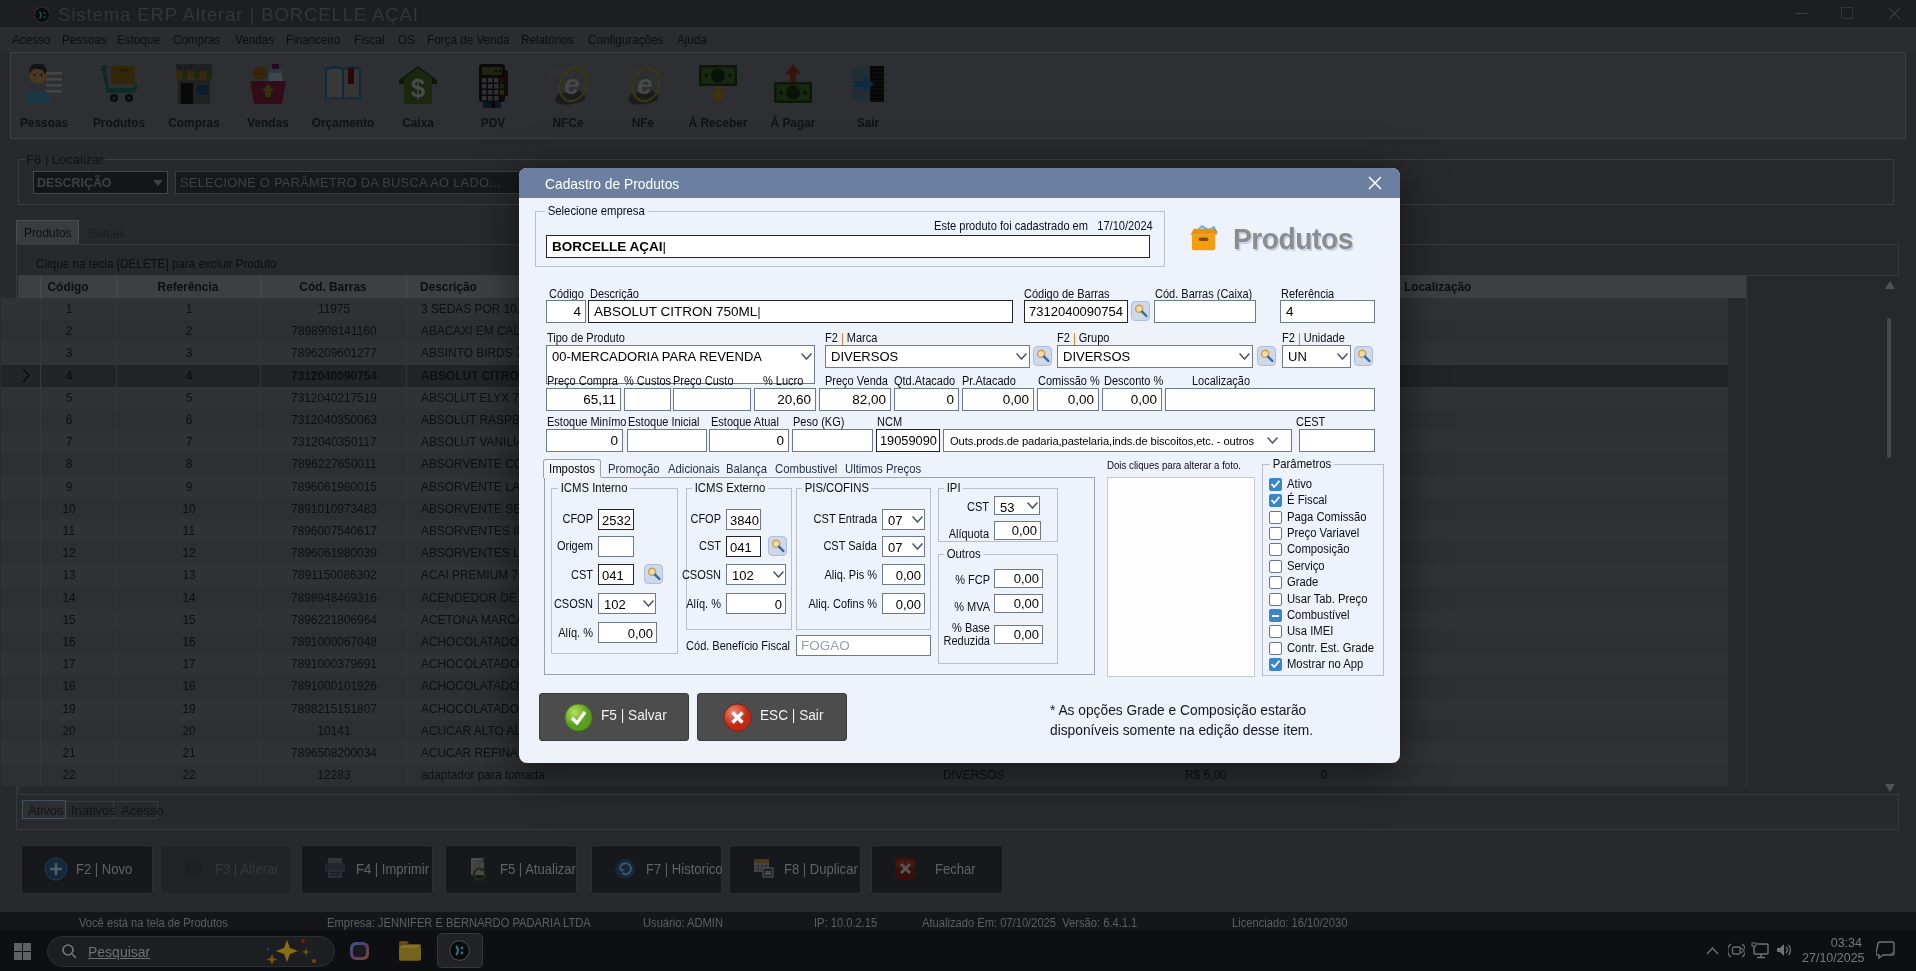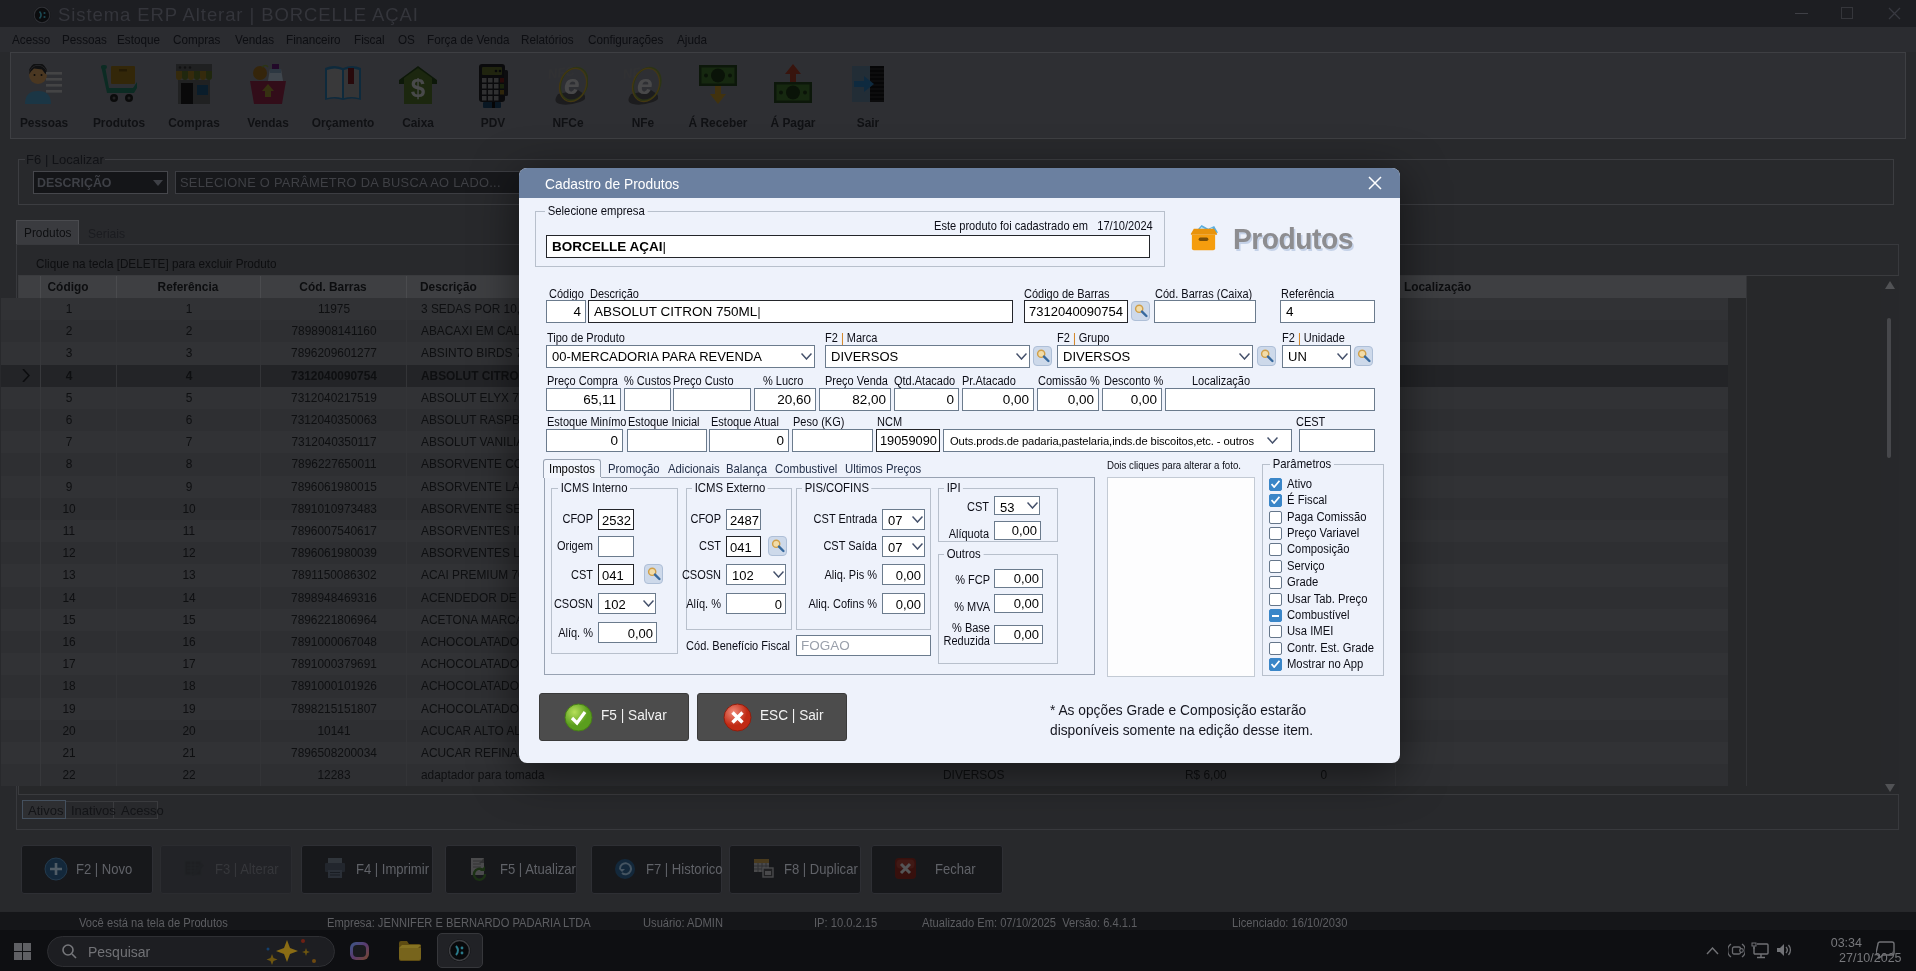--- a/index.html
+++ b/index.html
@@ -464,21 +464,21 @@
     <rect x="0" y="0" width="8" height="8" fill="#5f6064"></rect>
     <rect x="9" y="0" width="8" height="8" fill="#5f6064"></rect>
     <rect x="0" y="9" width="8" height="8" fill="#5f6064"></rect>
     <rect x="9" y="9" width="8" height="8" fill="#5f6064"></rect>
   </svg>
 <div class="abs" style="left:47px;top:936px;width:288px;height:31px;background:#1d1e22;border:1px solid #2e2f33;border-radius:16px;"></div>
 <svg class="abs" style="left:62px;top:944px" width="15" height="15">
     <circle cx="6" cy="6" r="5" stroke="#76777b" stroke-width="1.6" fill="none"></circle>
     <path d="M10 10 L14 14" stroke="#76777b" stroke-width="1.6"></path>
   </svg>
-<div class="abs" style="left:88px;top:944px;font-size:14px;color:#717276;">Pesquisar</div>
+<div class="abs" style="left:88px;top:944px;font-size:14px;color:#717276;text-decoration:underline;">Pesquisar</div>
 <svg class="abs" style="left:262px;top:936px" width="66" height="30">
 <path d="M25 4 L28 12 L36 15 L28 18 L25 26 L22 18 L14 15 L22 12 z" fill="#8a6c14"></path>
 <path d="M10 18 L11.5 22 L15.5 23.5 L11.5 25 L10 29 L8.5 25 L4.5 23.5 L8.5 22 z" fill="#6e5610"></path>
 <path d="M44 12 L45 15 L48 16 L45 17 L44 20 L43 17 L40 16 L43 15 z" fill="#6e5610"></path>
 <circle cx="41" cy="5" r="2" fill="#6e2014"></circle>
     <circle cx="6" cy="13" r="1.5" fill="#14406e"></circle>
     <circle cx="52" cy="25" r="2" fill="#6e4a10"></circle>
   </svg>
 <svg class="abs" style="left:349px;top:939px" width="24" height="24" viewBox="0 0 24 24">
     <defs>
@@ -517,21 +517,21 @@
     <path d="M10 12 v3 M6 15.5 h8" stroke="#717276" stroke-width="1.4"></path>
     <rect x="0" y="0" width="6" height="5" fill="#0e0f12"></rect>
     <rect x="1" y="1" width="4" height="3" stroke="#717276" fill="none" stroke-width="1"></rect>
     <path d="M3 4 v3" stroke="#717276" stroke-width="1"></path>
   </svg>
 <svg class="abs" style="left:1776px;top:942px" width="17" height="16">
     <path d="M1 6 v4 h3 l4 4 v-12 l-4 4 z" fill="#717276"></path>
     <path d="M10 5 a4.5 4.5 0 0 1 0 6 M12.5 3 a7.5 7.5 0 0 1 0 10" stroke="#717276" stroke-width="1.3" fill="none"></path>
   </svg>
 <div class="abs" style="left:1802px;top:936px;width:60px;height:14px;font-size:12.5px;color:#77787c;text-align:right;">03:34</div>
-<div class="abs" style="left:1802px;top:951px;width:60px;height:14px;font-size:12.5px;color:#77787c;margin-left:37px;">27/10/2025</div>
+<div class="abs" style="left:1802px;top:951px;width:60px;height:14px;font-size:12.5px;color:#77787c;">27/10/2025</div>
 <svg class="abs" style="left:1876px;top:941px" width="20" height="19">
     <path d="M2 3 a2 2 0 0 1 2 -2 h12 a2 2 0 0 1 2 2 v9 a2 2 0 0 1 -2 2 h-9 l-4 3 v-3 h-1 a2 2 0 0 1 -2 -2 z" stroke="#717276" stroke-width="1.4" fill="none"></path>
     <path d="M13 13 a4 4 0 0 0 4 -4 a3 3 0 0 1 -4 4" fill="#717276"></path>
   </svg>
 <div class="abs" style="left:519px;top:168px;width:881px;height:595px;background:#eef2fb;border-radius:8px;box-shadow:0 10px 45px rgba(0,0,0,0.55);"></div>
 <div class="abs" style="left:519px;top:168px;width:881px;height:30px;background:#6b80a0;border-radius:8px 8px 0 0;"></div>
 <div class="abs" style="left:545px;top:175px;font-size:15px;color:#fff;transform:scaleX(0.92);transform-origin:0 50%;">Cadastro de Produtos</div>
 <svg class="abs" style="left:1368px;top:176px" width="14" height="14">
     <path d="M1 1 L13 13 M13 1 L1 13" stroke="#fff" stroke-width="1.5"></path>
   </svg>
@@ -559,21 +559,21 @@
 <svg class="abs" style="left:1133px;top:303px" width="15" height="15">
     <circle cx="6.2" cy="5.8" r="3.6" fill="#f2dca8" stroke="#cf9f4a" stroke-width="1.4"></circle>
     <path d="M9 8.6 L13.4 13" stroke="#37699e" stroke-width="2.4" stroke-linecap="round"></path>
   </svg>
 <div class="inp" style="left:1154px;top:300px;width:102px;height:23px;font-size:13.5px;text-align:left;padding:3px 4px 0 4px;"></div>
 <div class="inp" style="left:1280px;top:300px;width:95px;height:23px;font-size:13.5px;text-align:left;padding:3px 5px 0 5px;">4</div>
 <div class="lbl" style="left:547px;top:331px;">Tipo de Produto</div>
 <div class="lbl" style="left:825px;top:331px;">F2 <span style="color:#d07a10">|</span> Marca</div>
 <div class="lbl" style="left:1057px;top:331px;">F2 <span style="color:#d07a10">|</span> Grupo</div>
 <div class="lbl" style="left:1282px;top:331px;">F2 <span style="color:#d07a10">|</span> Unidade</div>
-<div class="sel" style="left:546px;top:345px;width:269px;height:23px;padding:3px 18px 0 5px;">00-MERCADORIA PARA REVENDA</div>
+<div class="sel" style="left:546px;top:345px;width:269px;height:39px;padding:3px 18px 0 5px;">00-MERCADORIA PARA REVENDA</div>
 <svg class="abs" style="left:801px;top:353px" width="11" height="7">
     <path d="M0.5 0.5 L5.5 6 L10.5 0.5" stroke="#44506a" stroke-width="1.5" fill="none"></path>
   </svg>
 <div class="sel" style="left:825px;top:345px;width:205px;height:23px;padding:3px 18px 0 5px;">DIVERSOS</div>
 <svg class="abs" style="left:1016px;top:353px" width="11" height="7">
     <path d="M0.5 0.5 L5.5 6 L10.5 0.5" stroke="#44506a" stroke-width="1.5" fill="none"></path>
   </svg>
 <div class="mag" style="left:1033px;top:346px;"></div>
 <svg class="abs" style="left:1035px;top:348px" width="15" height="15">
     <circle cx="6.2" cy="5.8" r="3.6" fill="#f2dca8" stroke="#cf9f4a" stroke-width="1.4"></circle>
@@ -658,21 +658,21 @@
 <div class="lbl" style="left:473px;top:597px;width:120px;text-align:right;transform-origin:100% 50%;">CSOSN</div>
 <div class="sel" style="left:598px;top:593px;width:58px;height:21px;padding:3px 18px 0 5px;">102</div>
 <svg class="abs" style="left:643px;top:600px" width="11" height="7">
     <path d="M0.5 0.5 L5.5 6 L10.5 0.5" stroke="#44506a" stroke-width="1.5" fill="none"></path>
   </svg>
 <div class="lbl" style="left:473px;top:626px;width:120px;text-align:right;transform-origin:100% 50%;">Alíq. %</div>
 <div class="inp" style="left:598px;top:622px;width:59px;height:21px;font-size:13.0px;text-align:right;padding:3px 3px 0 3px;">0,00</div>
 <div class="gb" style="left:686px;top:488px;width:106px;height:142px;"></div>
 <div class="gleg" style="left:692px;top:481px;">ICMS Externo</div>
 <div class="lbl" style="left:601px;top:512px;width:120px;text-align:right;transform-origin:100% 50%;">CFOP</div>
-<div class="inp" style="left:726px;top:509px;width:35px;height:21px;font-size:13.0px;text-align:right;padding:3px 3px 0 3px;">2487</div>
+<div class="inp" style="left:726px;top:509px;width:35px;height:21px;font-size:13.0px;text-align:right;padding:3px 3px 0 3px;">3840</div>
 <div class="lbl" style="left:601px;top:539px;width:120px;text-align:right;transform-origin:100% 50%;">CST</div>
 <div class="inp inpd" style="left:726px;top:536px;width:35px;height:21px;font-size:13.0px;text-align:left;padding:3px 3px 0 3px;">041</div>
 <div class="mag" style="left:768px;top:536px;"></div>
 <svg class="abs" style="left:770px;top:538px" width="15" height="15">
     <circle cx="6.2" cy="5.8" r="3.6" fill="#f2dca8" stroke="#cf9f4a" stroke-width="1.4"></circle>
     <path d="M9 8.6 L13.4 13" stroke="#37699e" stroke-width="2.4" stroke-linecap="round"></path>
   </svg>
 <div class="lbl" style="left:601px;top:568px;width:120px;text-align:right;transform-origin:100% 50%;">CSOSN</div>
 <div class="sel" style="left:726px;top:564px;width:60px;height:21px;padding:3px 18px 0 5px;">102</div>
 <svg class="abs" style="left:773px;top:571px" width="11" height="7">

